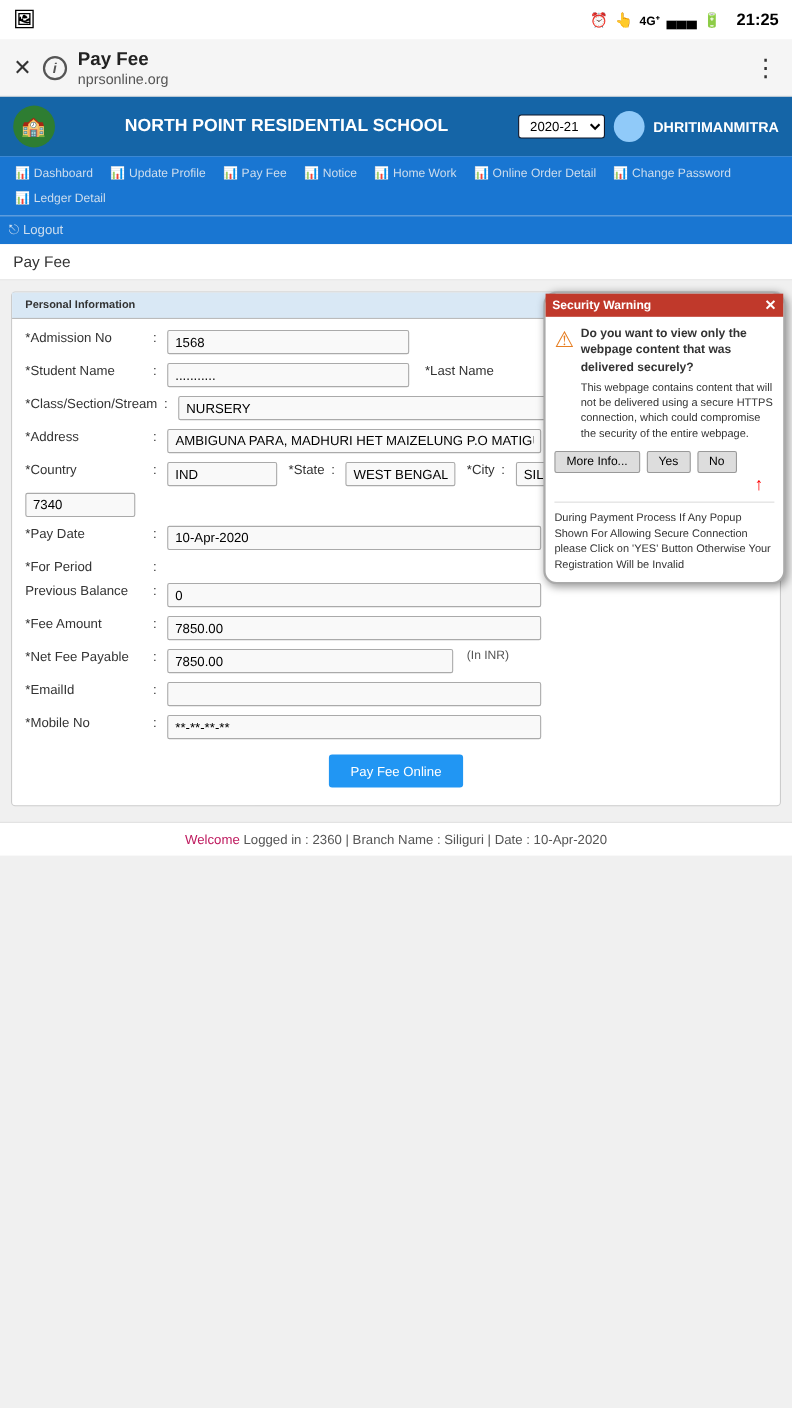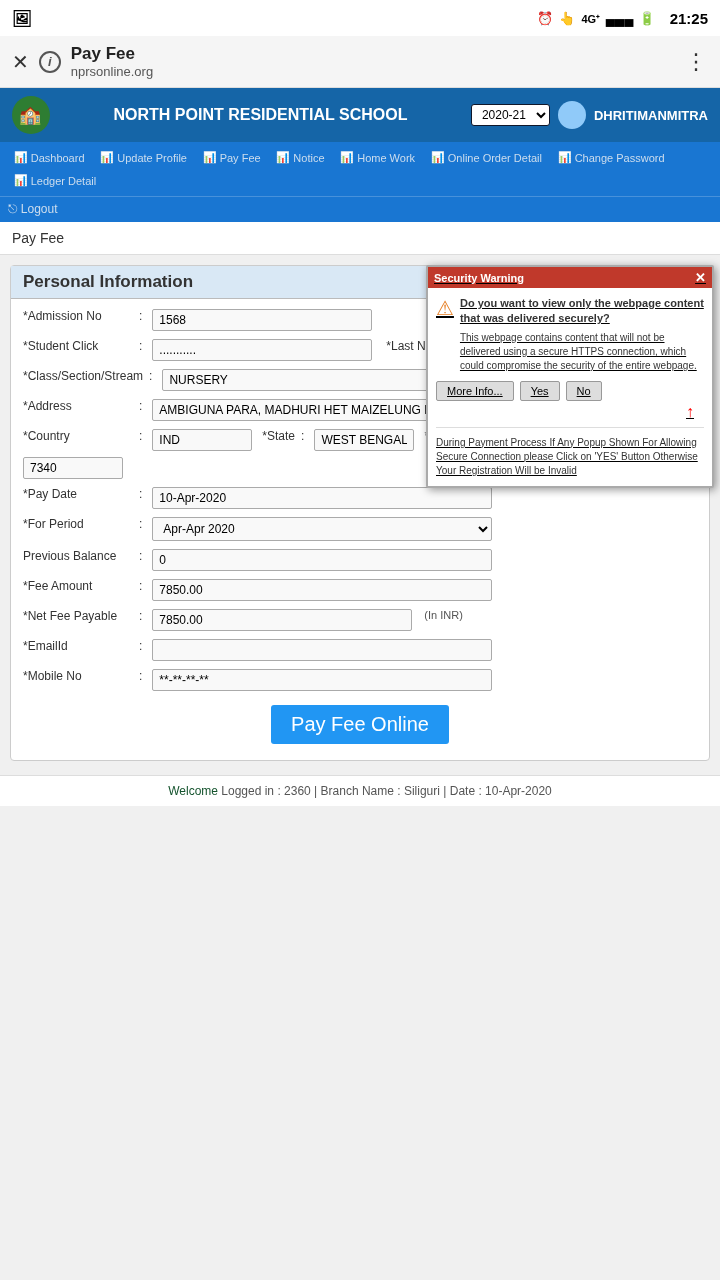--- a/index.html
+++ b/index.html
@@ -138,21 +138,21 @@
     
     .section-box {
       background: #fff;
       border: 1px solid #ccc;
       border-radius: 4px;
     }
     .section-header {
       background: #d9e8f5;
       border-bottom: 1px solid #bbb;
       padding: 6px 12px;
-      font-size: 17px;
+      font-size: 10px;
       font-weight: bold;
       color: #333;
     }
     .section-body { padding: 10px 12px; }
 
     .form-row {
       display: flex;
       align-items: flex-start;
       margin-bottom: 8px;
       gap: 6px;
@@ -173,44 +173,43 @@
       min-width: 100px;
     }
     .form-input-wide { width: 220px; }
     .form-input-full { width: 340px; }
 
     .pay-btn {
       background: #2196f3;
       color: #fff;
       border: none;
       padding: 8px 20px;
-      font-size: 20px;
+      font-size: 12px;
       border-radius: 3px;
       cursor: pointer;
       display: block;
       margin: 14px auto 6px;
     }
 
     
     .popup-overlay {
       position: absolute;
       top: 0; left: 0; right: 0; bottom: 0;
       z-index: 100;
     }
     .security-popup {
       position: absolute;
       top: 10px;
       right: 6px;
-      width: 288px;
+      width: 220px;
       background: #fff;
       border: 2px solid #aaa;
-      border-radius: 2px;
+      border-radius: 12px;
       box-shadow: 2px 2px 8px rgba(0,0,0,0.4);
       font-size: 11px;
-      text-decoration: underline;
     }
     .popup-titlebar {
       background: #c0392b;
       padding: 3px 6px;
       display: flex;
       align-items: center;
       justify-content: space-between;
     }
     .popup-title-text { color: #fff; font-size: 11px; font-weight: bold; }
     .popup-close { color: #fff; font-weight: bold; cursor: pointer; font-size: 13px; }
@@ -259,21 +258,21 @@
     
     .footer {
       background: #fff;
       border-top: 1px solid #ddd;
       padding: 8px 12px;
       font-size: 12px;
       color: #555;
       text-align: center;
       margin-top: 4px;
     }
-    .footer .welcome { color: #14532d; }
+    .footer .welcome { color: #be185d; }
   </style>
 </head>
 <body>
 
 <div class="status-bar">
   <span style="margin-right:auto;font-size:16px;">🖼</span>
   <div class="status-icons">
     <span>⏰</span>
     <span>👆</span>
     <span style="font-size:11px;font-weight:bold;">4G⁺</span>
@@ -354,21 +353,21 @@
     <div class="section-header">Personal Information</div>
     <div class="section-body">
 
       <div class="form-row">
         <span class="form-label">*Admission No</span>
         <span style="font-size:12px;color:#333;margin-right:4px;">:</span>
         <input class="form-input form-input-wide" readonly="" value="1568" style="">
       </div>
 
       <div class="form-row">
-        <span class="form-label">*Student Click</span>
+        <span class="form-label">*Student Name</span>
         <span style="font-size:12px;color:#333;margin-right:4px;">:</span>
         <input class="form-input form-input-wide" readonly="" value="..........." style="">
         <span class="form-label" style="margin-left:8px;">*Last Name</span>
         <span style="font-size:12px;color:#333;margin-right:4px;">:</span>
         <input class="form-input" style="width: 60px;" readonly="" value="NA">
       </div>
 
       <div class="form-row">
         <span class="form-label">*Class/Section/Stream</span>
         <span style="font-size:12px;color:#333;margin-right:4px;">:</span>
@@ -398,23 +397,20 @@
 
       <div class="form-row">
         <span class="form-label">*Pay Date</span>
         <span style="font-size:12px;color:#333;margin-right:4px;">:</span>
         <input class="form-input form-input-full" readonly="" value="10-Apr-2020" style="">
       </div>
 
       <div class="form-row">
         <span class="form-label">*For Period</span>
         <span style="font-size:12px;color:#333;margin-right:4px;">:</span>
-        <select class="form-input form-input-full">
-          <option>Apr-Apr 2020</option>
-        </select>
       </div>
 
       <div class="form-row">
         <span class="form-label">Previous Balance</span>
         <span style="font-size:12px;color:#333;margin-right:4px;">:</span>
         <input class="form-input form-input-full" readonly="" value="0" style="">
       </div>
 
       <div class="form-row">
         <span class="form-label">*Fee Amount</span>

